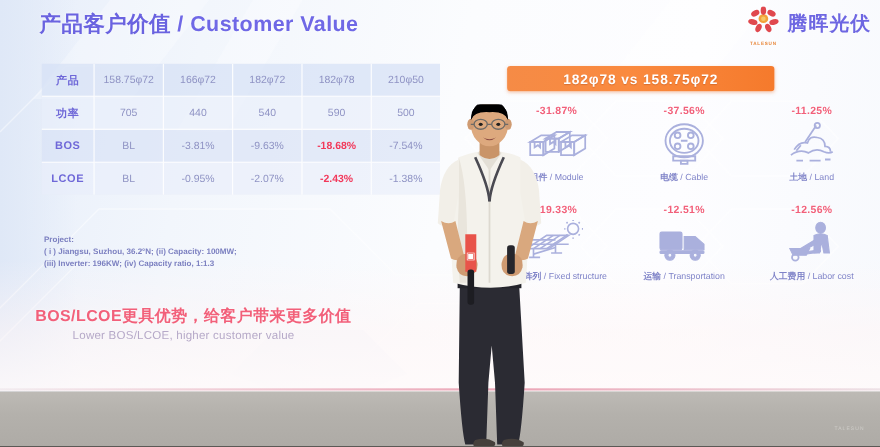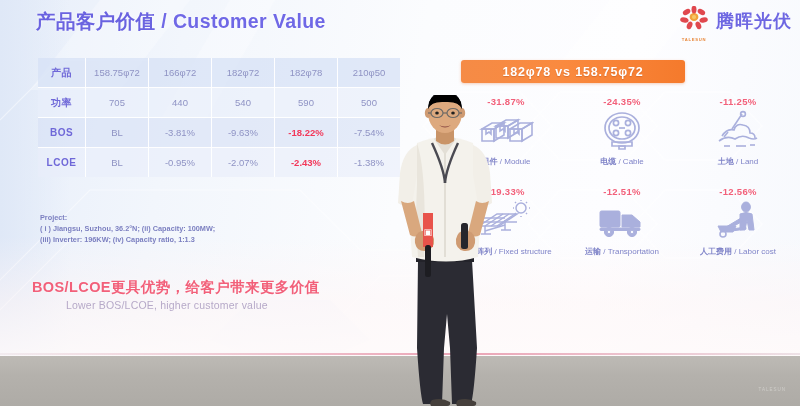--- a/index.html
+++ b/index.html
@@ -111,21 +111,21 @@
     text-shadow:0 0 3px rgba(255,255,255,.8);
   }
   #slogan .en {
     display:block; margin-top:2px; margin-left:34px;
     font-size:10.5px; color:#b6a9c8; letter-spacing:.2px;
   }
 
   
   #banner {
     position:absolute; left:461px; top:60px;
-    width:224px; height:23px;
+    width:243px; height:23px;
     border-radius:3px;
     background: linear-gradient(90deg,#f58b46 0%, #fa8a3f 45%, #f57a2c 100%);
     box-shadow: 0 1px 3px rgba(230,120,60,.35);
     display:flex; align-items:center; justify-content:center;
   }
   #banner span {
     color:#fff; font-weight:bold; font-size:12.5px; letter-spacing:.8px;
     text-shadow:0 1px 1px rgba(180,80,30,.45);
   }
 
@@ -252,21 +252,21 @@
           <td>440</td>
           <td>540</td>
           <td>590</td>
           <td>500</td>
         </tr>
         <tr class="r2">
           <td class="rowhead">BOS</td>
           <td>BL</td>
           <td>-3.81%</td>
           <td>-9.63%</td>
-          <td class="hl">-18.22%</td>
+          <td class="hl">-18.68%</td>
           <td>-7.54%</td>
         </tr>
         <tr class="r3">
           <td class="rowhead">LCOE</td>
           <td>BL</td>
           <td>-0.95%</td>
           <td>-2.07%</td>
           <td class="hl">-2.43%</td>
           <td>-1.38%</td>
         </tr>
@@ -307,21 +307,21 @@
               <path d="M8 18 L8 23 L11 21 L13 23 L13 18"></path>
               <path d="M22 15 L22 20 L25 18 L27 20 L27 15"></path>
               <path d="M36 18 L36 23 L39 21 L41 23 L41 18"></path>
             </g>
           </svg>
         </div>
         <div class="lbl"><span>组件</span><span class="en"> / Module</span></div>
       </div>
 
       <div class="cell">
-        <div class="pct">-24.35%</div>
+        <div class="pct">-37.56%</div>
         <div class="ico">
           <svg class="gi" width="48" height="42" viewBox="0 0 48 42" fill="none" stroke-width="1.7">
             <g stroke="#aab0dd">
               <ellipse cx="24" cy="18" rx="17" ry="15"></ellipse>
               <ellipse cx="24" cy="18" rx="13" ry="11"></ellipse>
               <circle cx="18" cy="13" r="2.6"></circle>
                 <circle cx="30" cy="13" r="2.6"></circle>
               <circle cx="18" cy="23" r="2.6"></circle>
                 <circle cx="30" cy="23" r="2.6"></circle>
               <path d="M21 18 h6"></path>

